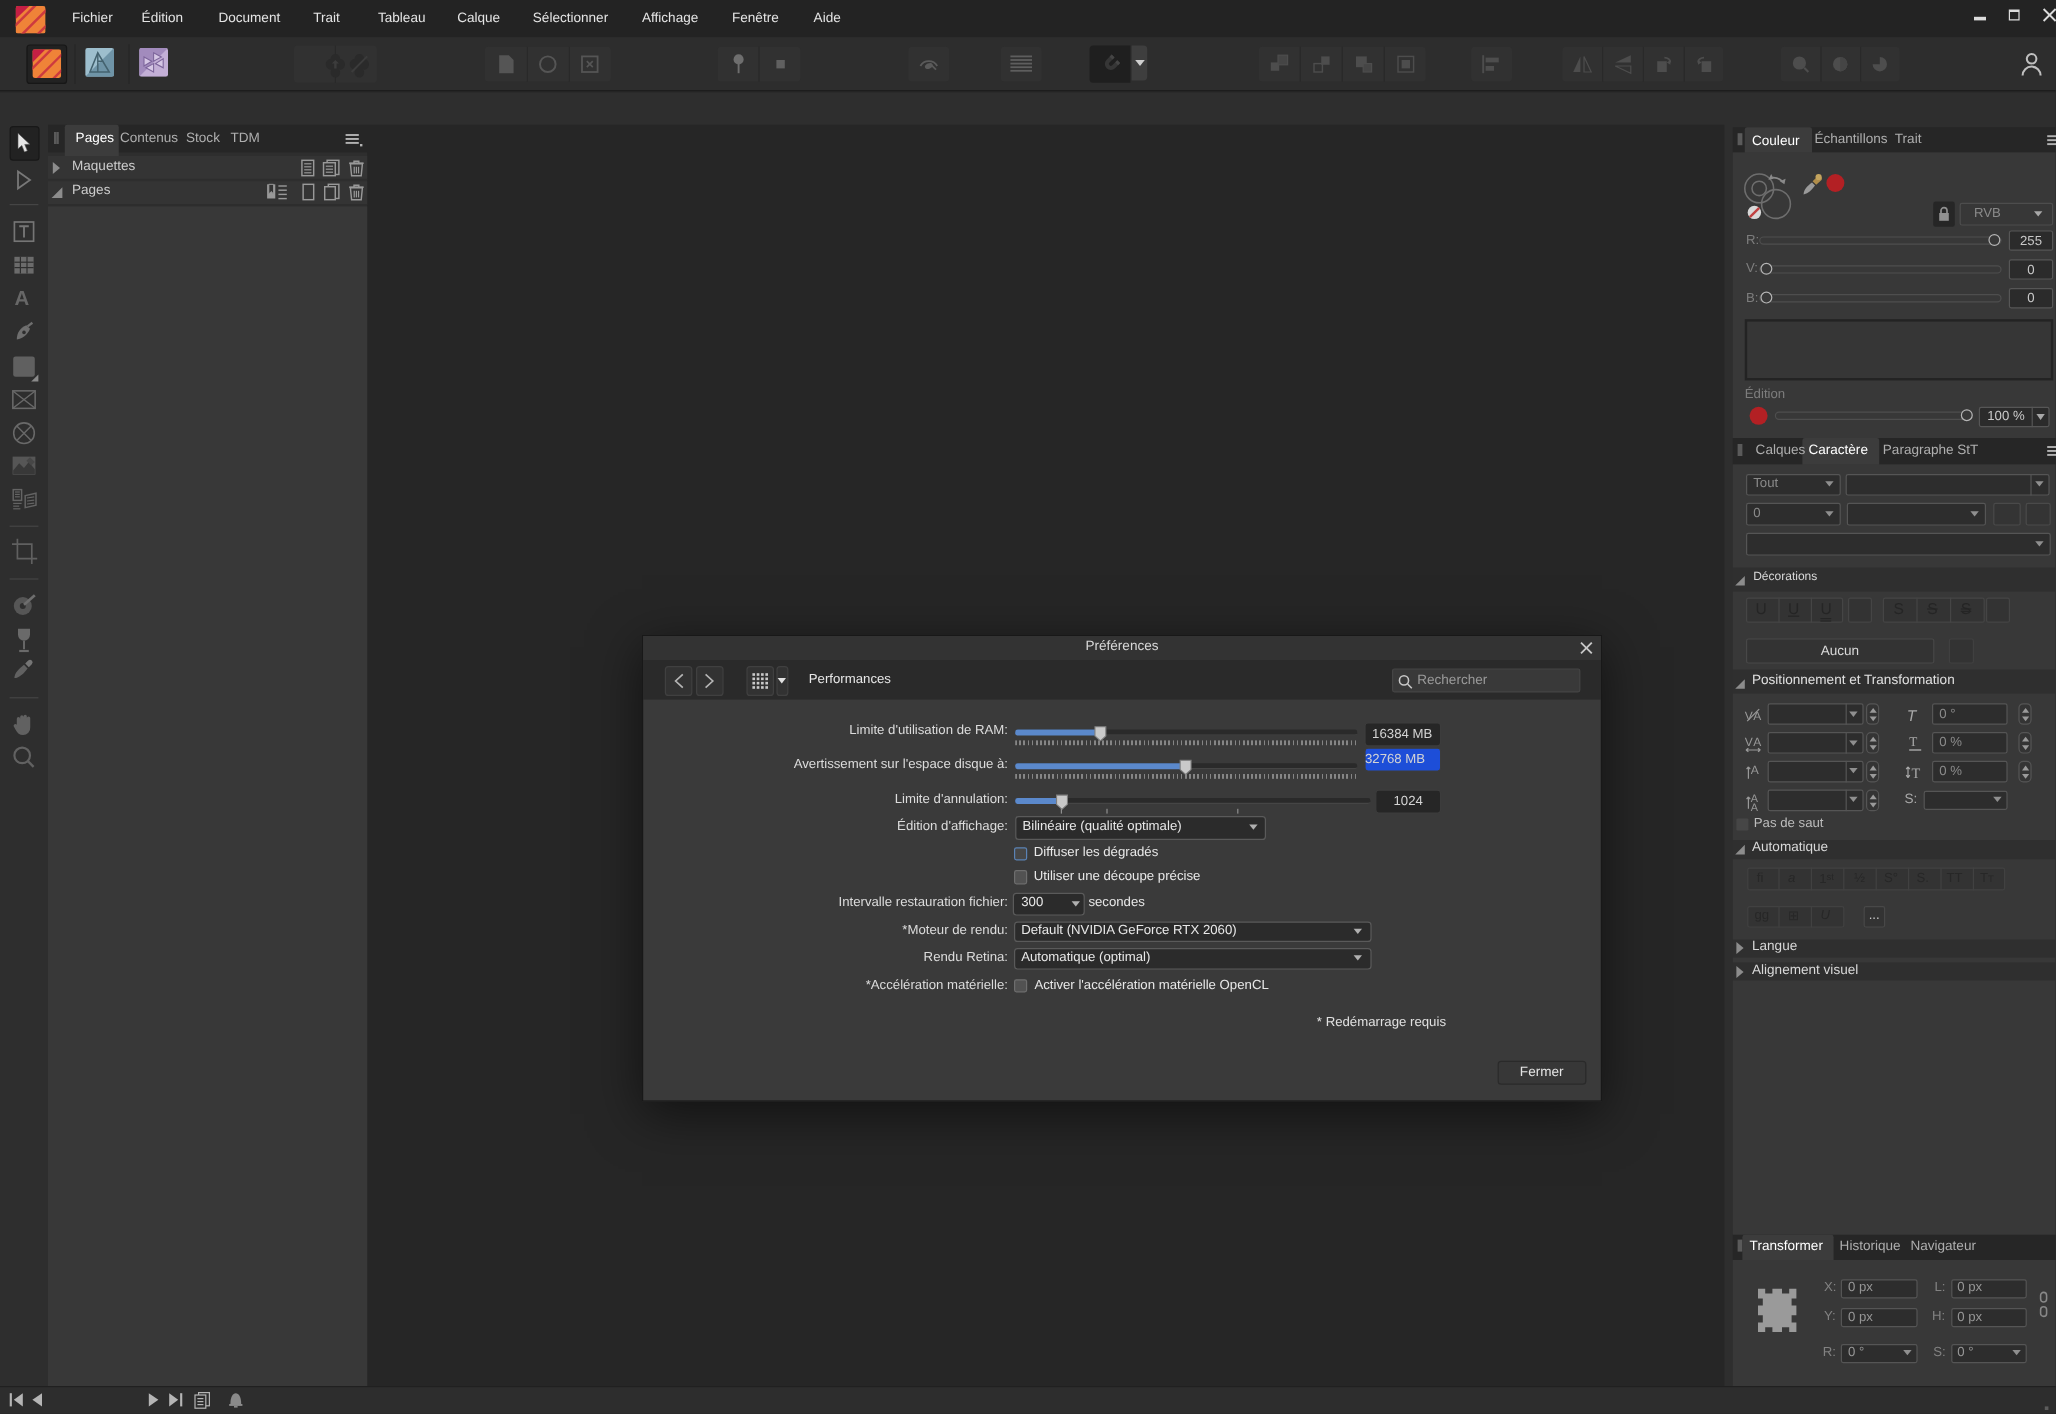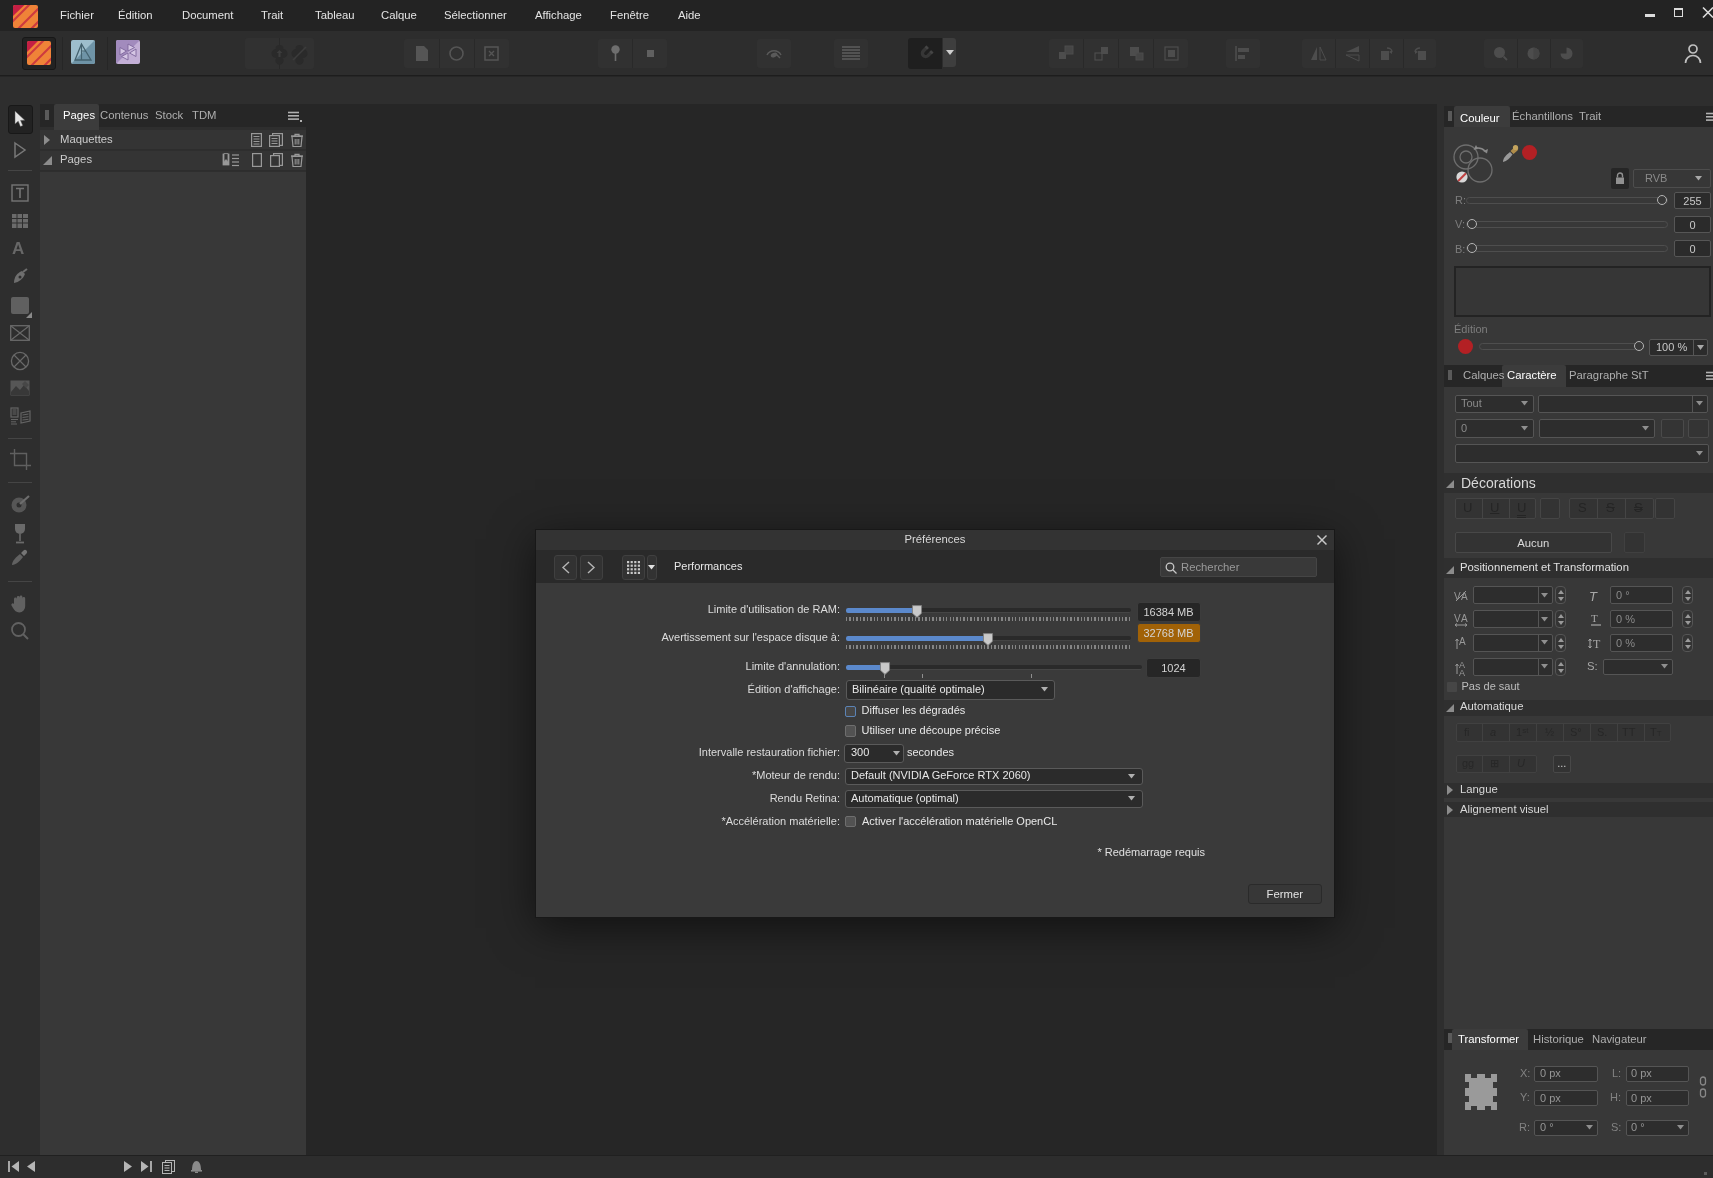--- a/index.html
+++ b/index.html
@@ -561,21 +561,21 @@
 
   <div class="abs" style="left:1455px;top:444px;width:253.5px;height:19px;background:#2d2d2d;border:1px solid #555;border-radius:2px"></div>
   <svg class="abs" style="left:1696px;top:450.5px" width="7" height="5" viewBox="0 0 7 5">
       <path d="M0 0 h7 l-3.5 4.4 Z" fill="#8f8f8f"></path>
     </svg>
 
   <div class="abs" style="left:1444px;top:472.5px;width:269px;height:20px;background:#2f2f2f"></div>
   <svg class="abs" style="left:1446px;top:480px" width="8" height="8" viewBox="0 0 8 8">
       <path d="M8 0 L8 8 L0 8 Z" fill="#8c8c8c"></path>
     </svg>
-  <div class="txt" style="left:1461px;top:475px;font-size:14px;color:#d8d8d8">Décorations</div>
+  <div class="txt" style="left:1461px;top:475px;font-size:10px;color:#d8d8d8">Décorations</div>
 
   <div class="abs" style="left:1454.5px;top:497.5px;width:81px;height:21.5px;background:#333333;border:1px solid #454545;border-radius:2px"></div>
   <div class="abs" style="left:1481.5px;top:497.5px;width:1px;height:21.5px;background:#454545"></div>
   <div class="abs" style="left:1508.5px;top:497.5px;width:1px;height:21.5px;background:#454545"></div>
   <div class="txt" style="left:1463px;top:500px;font-size:13px;color:#252525">U</div>
   <div class="txt" style="left:1490px;top:500px;font-size:13px;color:#252525;text-decoration:underline">U</div>
   <div class="txt" style="left:1517px;top:500px;font-size:13px;color:#252525;border-bottom:3px double #252525">U</div>
   <div class="abs" style="left:1540px;top:497.5px;width:20px;height:21.5px;background:#333333;border:1px solid #454545;border-radius:2px"></div>
   <div class="abs" style="left:1569px;top:497.5px;width:84.5px;height:21.5px;background:#333333;border:1px solid #454545;border-radius:2px"></div>
   <div class="abs" style="left:1597px;top:497.5px;width:1px;height:21.5px;background:#454545"></div>
@@ -876,21 +876,21 @@
   <div class="abs" style="left:846px;top:616.5px;width:285px;height:4px;background:repeating-linear-gradient(90deg,#858585 0,#858585 1.4px,transparent 1.4px,transparent 3.45px)"></div>
   <div class="abs" style="left:1136.5px;top:602px;width:64px;height:20px;background:#262626;border:1px solid #3c3c3c;border-radius:3px;text-align:center;font-size:11px;color:#d4d4d4;line-height:19px">16384 MB</div>
 
   <div class="txt" style="right:873px;top:630.7px;font-size:11px;color:#dcdcdc">Avertissement sur l'espace disque à:</div>
   <div class="abs" style="left:846px;top:636px;width:285px;height:5px;background:#2a2a2a;border-radius:2px;border-bottom:1px solid #454545"></div>
   <div class="abs" style="left:846px;top:636px;width:141px;height:5px;background:#5b89cc;border-radius:2px"></div>
   <svg class="abs" style="left:982.5px;top:633px" width="10" height="13" viewBox="0 0 11 14">
     <path d="M0.5 0.5 h10 v8.5 l-5 4.5 l-5 -4.5 Z" fill="#c9c9c9" stroke="#7e7e7e" stroke-width="1"></path>
   </svg>
   <div class="abs" style="left:846px;top:645px;width:285px;height:4px;background:repeating-linear-gradient(90deg,#858585 0,#858585 1.4px,transparent 1.4px,transparent 3.45px)"></div>
-  <div class="abs" style="left:1136.5px;top:623px;width:64px;height:20px;background:#a16207;border:1px solid #3c3c3c;border-radius:3px;text-align:center;font-size:11px;color:#d4d4d4;line-height:19px">32768 MB</div>
+  <div class="abs" style="left:1136.5px;top:623px;width:64px;height:20px;background:#1d4ed8;border:1px solid #3c3c3c;border-radius:3px;font-size:11px;color:#d4d4d4;line-height:19px">32768 MB</div>
 
   <div class="txt" style="right:873px;top:660px;font-size:11px;color:#dcdcdc">Limite d'annulation:</div>
   <div class="abs" style="left:846px;top:665px;width:296px;height:5px;background:#2a2a2a;border-radius:2px;border-bottom:1px solid #454545"></div>
   <div class="abs" style="left:846px;top:665px;width:38px;height:5px;background:#5b89cc;border-radius:2px"></div>
   <svg class="abs" style="left:879.5px;top:662px" width="10" height="13" viewBox="0 0 11 14">
     <path d="M0.5 0.5 h10 v8.5 l-5 4.5 l-5 -4.5 Z" fill="#c9c9c9" stroke="#7e7e7e" stroke-width="1"></path>
   </svg>
   <div class="abs" style="left:884px;top:673.5px;width:1.4px;height:4px;background:#8f8f8f"></div>
   <div class="abs" style="left:922px;top:673.5px;width:1.4px;height:4px;background:#8f8f8f"></div>
   <div class="abs" style="left:1031px;top:673.5px;width:1.4px;height:4px;background:#8f8f8f"></div>

